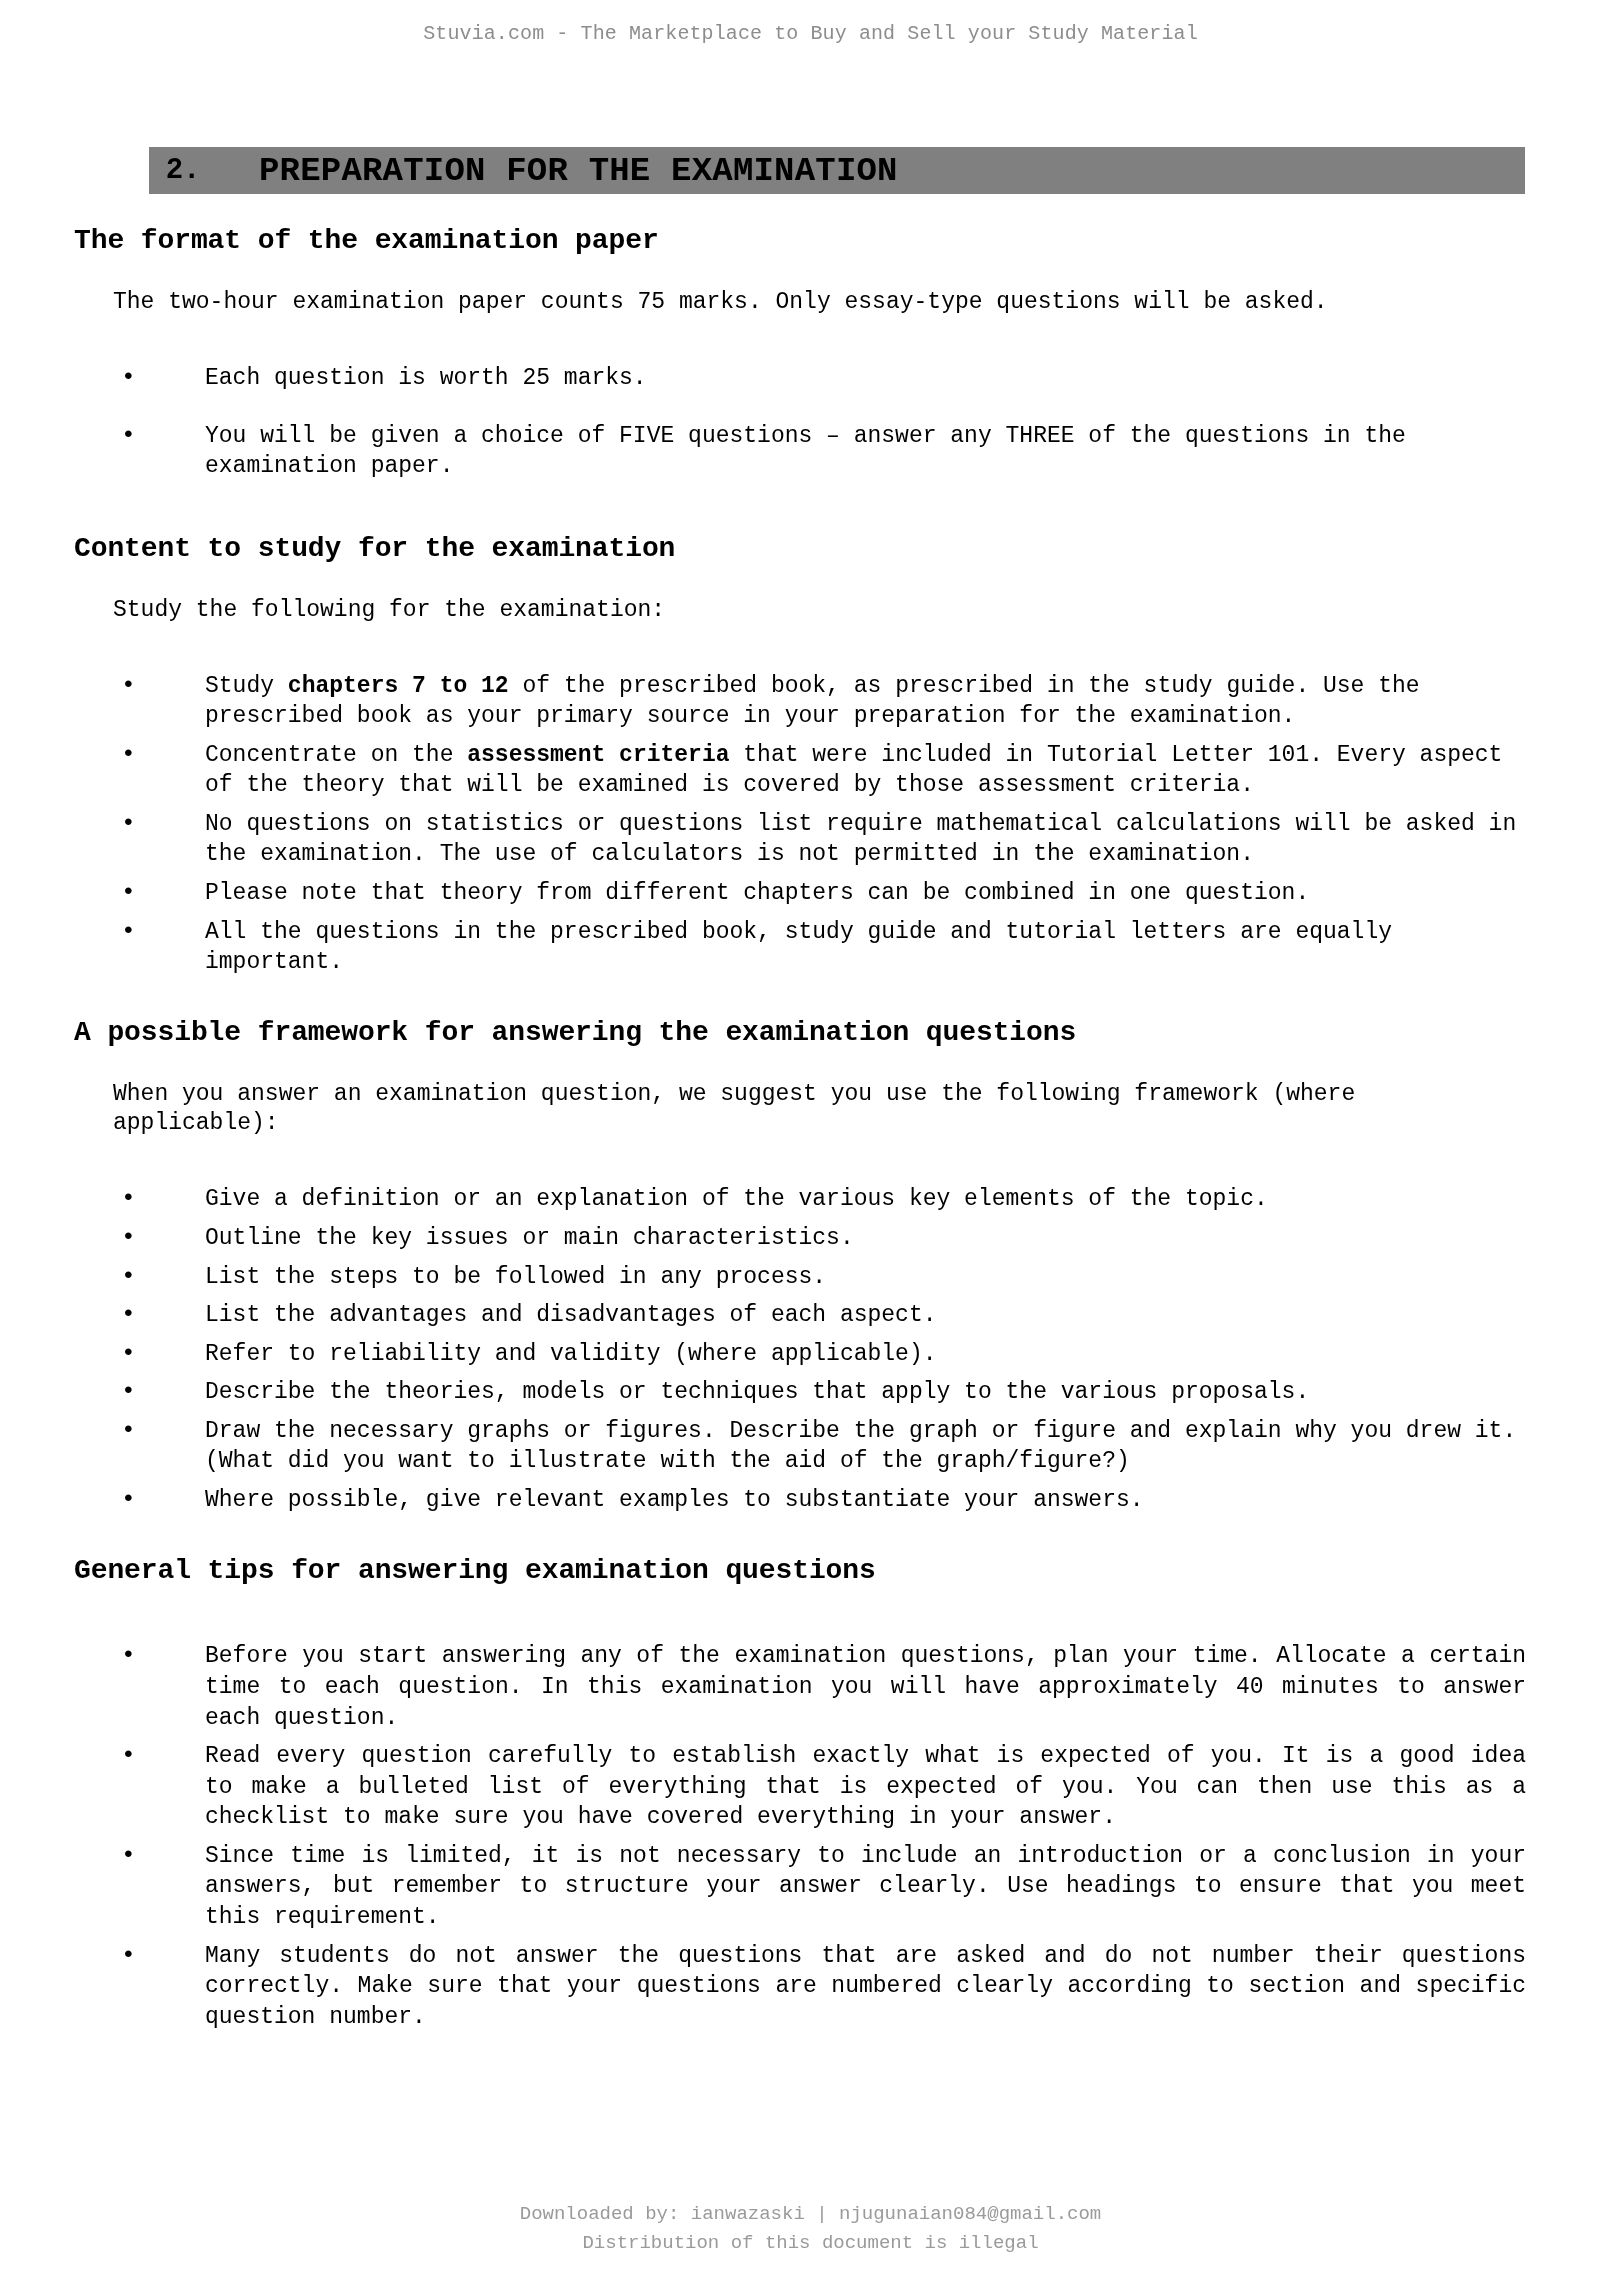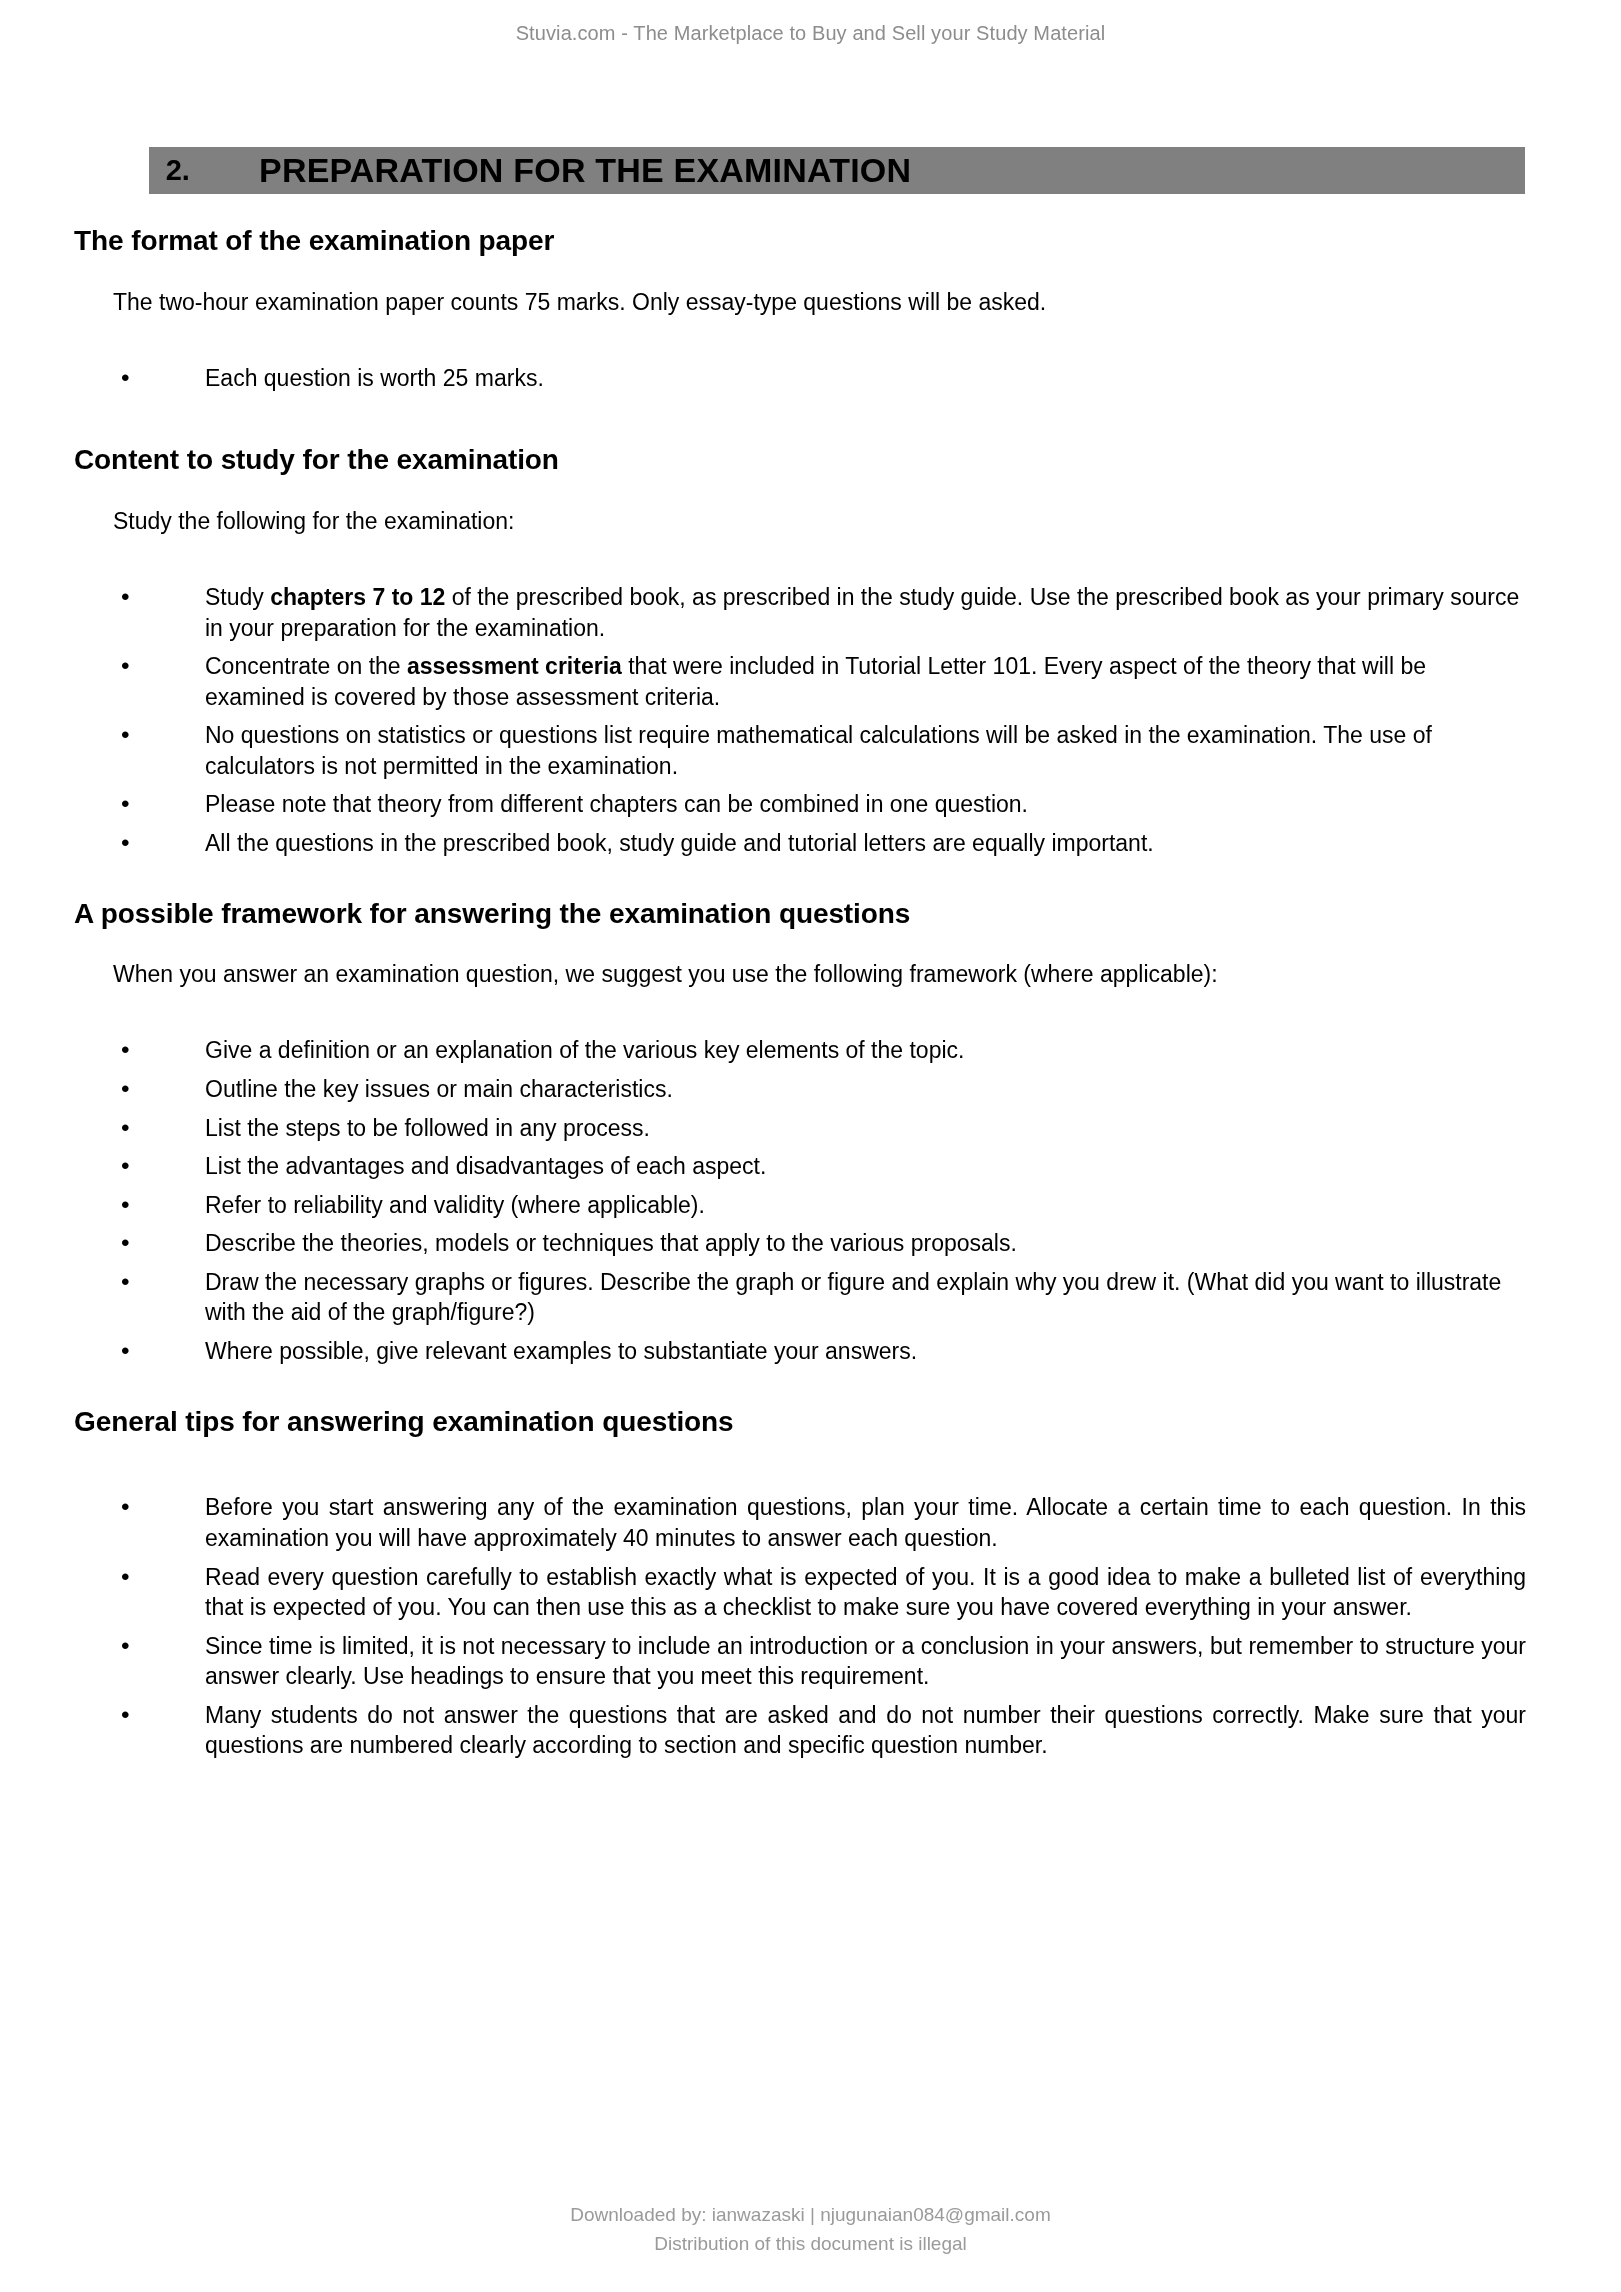--- a/index.html
+++ b/index.html
@@ -11,20 +11,21 @@
     font-family: "Liberation Sans", sans-serif;
     color: #000000;
   }
   .page {
     position: relative;
     width: 1621px;
     height: 2293px;
     background: #ffffff;
     box-sizing: border-box;
     overflow: hidden;
+    font-family: Liberation Mono, monospace;
   }
 
   
   .stuvia-header {
     position: absolute;
     top: 21.6px;
     left: 0;
     width: 100%;
     text-align: center;
     font-size: 20px;
@@ -141,20 +142,21 @@
   </div>
 
   <div class="content">
 
     <h2 class="sub-heading">The format of the examination paper</h2>
     <div class="gap-m"></div>
     <p class="para">The two-hour examination paper counts 75 marks. Only essay-type questions will be asked.</p>
     <div class="gap-l"></div>
     <ul class="bullets spaced">
       <li>Each question is worth 25 marks.</li>
+      <li>You will be given a choice of FIVE questions – answer any THREE of the questions in the examination paper.</li>
     </ul>
 
     <div class="gap-s"></div>
 
     <h2 class="sub-heading">Content to study for the examination</h2>
     <div class="gap-m"></div>
     <p class="para">Study the following for the examination:</p>
     <div class="gap-l"></div>
     <ul class="bullets tight">
       <li><span>Study </span><b class="bold">chapters 7 to 12</b><span> of the prescribed book, as prescribed in the study guide. Use the prescribed book as your primary source in your preparation for the examination.</span></li>

